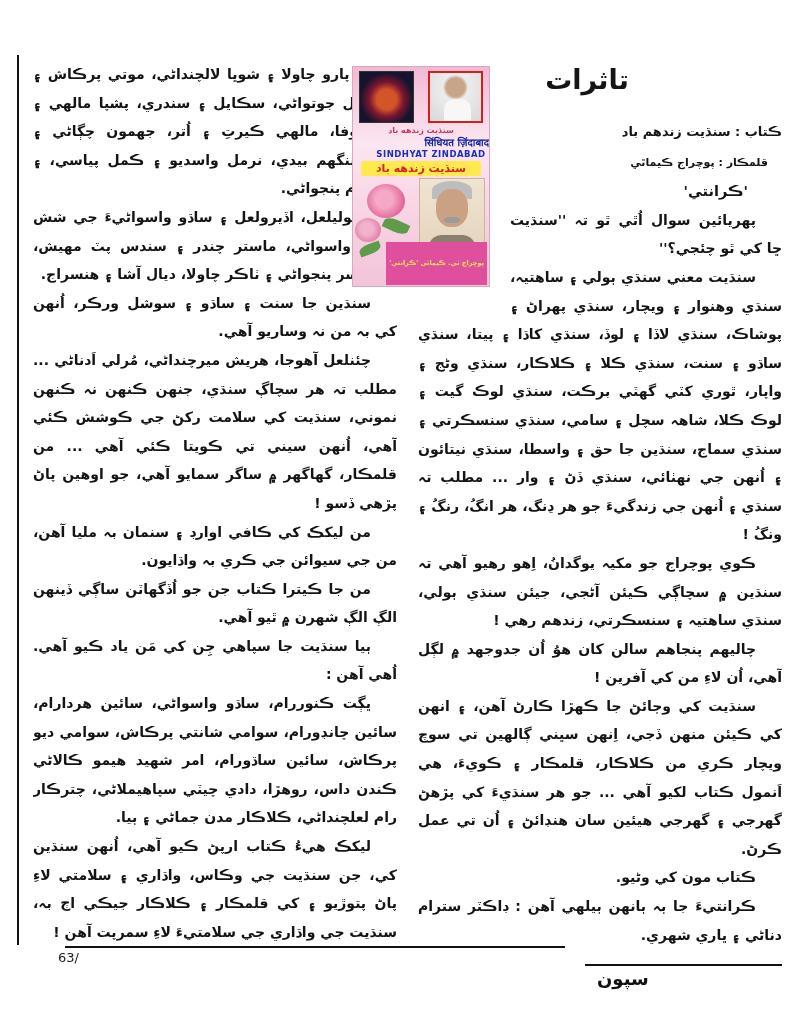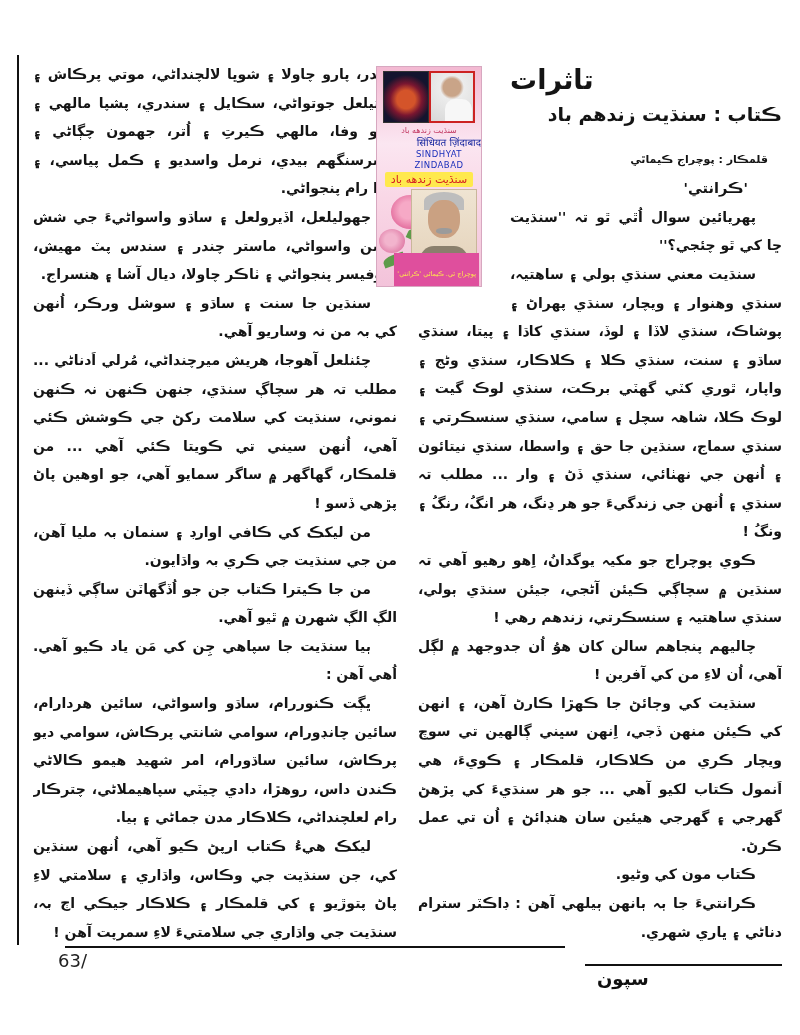--- a/index.html
+++ b/index.html
@@ -10,33 +10,33 @@
   .margin-rule { position:absolute; left:17px; top:55px; width:2px; height:890px; background:#111; }
 
   
   .col { position:absolute; top:60px; direction:rtl; text-align:justify; color:#141414;
          font-weight:bold; font-size:14px; line-height:28.6px; overflow:hidden; }
   .left-col  { left:33px;  width:364px; height:888px; }
   .right-col { left:418px; width:364px; height:888px; }
   .col p { text-indent:26px; }
   .left-col p:first-child { text-indent:0; }
 
-  .page-title { font-size:27px; line-height:40px; font-weight:bold; text-align:left;
-                padding-right:118px; text-indent:0; }
-  .book-line   { font-size:19px; text-indent:0 !important; margin-bottom:17px; }
+  .page-title { font-size:27px; line-height:40px; font-weight:bold; text-align:center;
+                padding-right:118px; margin-bottom:18px; text-indent:0; }
+  .book-line   { font-size:13px; text-indent:0 !important; margin-bottom:2px; }
   .writer-line { font-size:11px; text-indent:14px !important; }
   .writer-alias{ font-size:14.5px; text-indent:34px !important; }
 
   
   .cover-spacer { float:left; width:92px; height:232px; }
 
   
-  .cover { position:absolute; left:376px; top:66px; width:106px; height:221px;
+  .cover { position:absolute; left:352px; top:66px; width:138px; height:221px;
            background:linear-gradient(180deg,#f3b9d2 0%, #fbe6f1 35%, #f9d7e6 60%, #f3c3da 100%);
-           border:1px solid #d7a8c0; direction:ltr; overflow:hidden; font-weight:normal; }
+           border:1px solid #d7a8c0; direction:ltr; overflow:hidden; font-weight:bold; }
   .cover-photos { display:flex; justify-content:space-between; padding:4px 6px 2px 6px; }
   .photo { width:55px; height:52px; position:relative; overflow:hidden; }
   .photo-deity { background:radial-gradient(circle at 50% 55%, #d4542a 0 26%, #7a1630 45%, #14142e 70%); border:1px solid #333; }
   .photo-elder { background:radial-gradient(circle at 50% 30%, #c9a488 0 22%, #ececec 30%, #d8d8d8 100%); border:2px solid #cc2222; }
   .photo-elder::after { content:""; position:absolute; left:14px; bottom:0; width:27px; height:22px;
                         background:#f7f7f7; border-radius:10px 10px 0 0; }
   .cover-small-sindhi { text-align:center; color:#c23a63; font-size:8px; line-height:11px; }
   .cover-devanagari   { text-align:right; color:#14249e; font-size:10px; line-height:13px; }
   .cover-english      { text-align:center; color:#1b2fbb; font-size:8.5px; line-height:11px; letter-spacing:.5px;padding-left:20px; }
   .cover-big-sindhi   { text-align:center; color:#d62222; background:#ffe94d; font-size:11px; line-height:15px;
@@ -52,38 +52,38 @@
               background:linear-gradient(180deg,#efe4d2 0%, #e4d2ba 100%); border:1px solid #c9b69a; }
   .portrait .hair { position:absolute; left:12px; top:2px; width:40px; height:18px; background:#bdbdbd; border-radius:50% 50% 0 0; }
   .portrait .face { position:absolute; left:16px; top:10px; width:32px; height:38px; background:#caa182; border-radius:45%; }
   .portrait .stache { position:absolute; left:24px; top:38px; width:16px; height:6px; background:#9b9b9b; border-radius:40%; }
   .portrait .body { position:absolute; left:8px; bottom:0; width:48px; height:26px; background:#8a7f6c; border-radius:14px 14px 0 0; }
   .cover-caption { position:absolute; right:2px; bottom:-1px; background:#df4f9d; color:#ffe94d;
                    font-size:6.5px; line-height:9px; padding:17px 3px; direction:rtl; }
 
   
   .footer-rule { position:absolute; left:65px; top:946px; width:500px; height:2px; background:#111; }
-  .page-number { position:absolute; left:58px; top:950px; font-size:18px; color:#222; direction:ltr; }
+  .page-number { position:absolute; left:58px; top:950px; font-size:13px; color:#222; direction:ltr; }
   .magazine-name { position:absolute; left:585px; top:964px; width:197px; text-align:left;
                    border-top:2px solid #111; font-size:18px; font-weight:bold; color:#111;
                    padding:2px 6px 0 12px; direction:rtl; }
 </style>
 </head>
 <body>
 
 <div class="page">
 
   <div class="margin-rule"></div>
 
   <div class="col left-col">
     <p>سندر، پارو چاولا ۽ شوڀا لالچنداڻي، موتي پرڪاش ۽ موتيلعل جوتواڻي، سڪايل ۽ سندري، پشپا مالهي ۽ پريو وفا، مالهي ڪيرتِ ۽ اُتر، جھمون چڳاڻي ۽ ايسرسنگهم بيدي، نرمل واسديو ۽ ڪمل پياسي، ۽ دادا رام پنجواڻي.</p>
     <p>جھوليلعل، اڏيرولعل ۽ ساڌو واسواڻيءَ جي شش جشن واسواڻي، ماستر چندر ۽ سندس پٽ مهيش، پروفيسر پنجواڻي ۽ ٺاڪر چاولا، ديال آشا ۽ هنسراج.</p>
     <p>سنڌين جا سنت ۽ ساڌو ۽ سوشل ورڪر، اُنهن کي بہ من نہ وساريو آهي.</p>
     <p>چئنلعل آهوجا، هريش ميرچنداڻي، مُرلي اَدناڻي ... مطلب تہ هر سچاڳ سنڌي، جنهن ڪنهن نہ ڪنهن نموني، سنڌيت کي سلامت رکڻ جي ڪوشش ڪئي آهي، اُنهن سيني تي ڪويتا ڪئي آهي ... من قلمڪار، گهاگهر ۾ ساگر سمايو آهي، جو اوهين پاڻ پڙهي ڏسو !</p>
-    <p>من ليکڪ کي ڪافي اوارڊ ۽ سنمان بہ مليا آهن، من جي سنڌيت جي ڪري بہ واڌايون.</p>
+    <p>من ليکڪ کي ڪافي اوارڊ ۽ سنمان بہ مليا آهن، من جي سيوائن جي ڪري بہ واڌايون.</p>
     <p>من جا ڪيترا ڪتاب جن جو اُڏگهاٽن ساڳي ڏينهن الڳ الڳ شهرن ۾ ٿيو آهي.</p>
     <p>ٻيا سنڌيت جا سپاهي جِن کي مَن ياد ڪيو آهي. اُهي آهن :</p>
     <p>ڀڳت ڪنوررام، ساڌو واسواڻي، سائين هردارام، سائين چانڊورام، سوامي شانتي پرڪاش، سوامي ديو پرڪاش، سائين ساڌورام، امر شهيد هيمو ڪالاڻي ڪندن داس، روهڙا، دادي چيٽي سپاهيملاڻي، چترڪار رام لعلچنداڻي، ڪلاڪار مدن جماڻي ۽ ٻيا.</p>
     <p>ليکڪ هيءُ ڪتاب ارپڻ ڪيو آهي، اُنهن سنڌين کي، جن سنڌيت جي وڪاس، واڌاري ۽ سلامتي لاءِ پاڻ پتوڙيو ۽ کي قلمڪار ۽ ڪلاڪار جيڪي اڄ بہ، سنڌيت جي واڌاري جي سلامتيءَ لاءِ سمرپت آهن !</p>
     <p>شاباس ڦجي من ليکڪ جو اڄ بزرگيءَ ۾ بہ سنڌيت جي سلامتيءَ ۽ واڌاري لاءِ پاڻ پتوڙي پيو. ۽ بس !</p>
   </div>
 
   <div class="col right-col">
     <div class="cover-spacer"></div>
     <div class="page-title">تاثرات</div>

